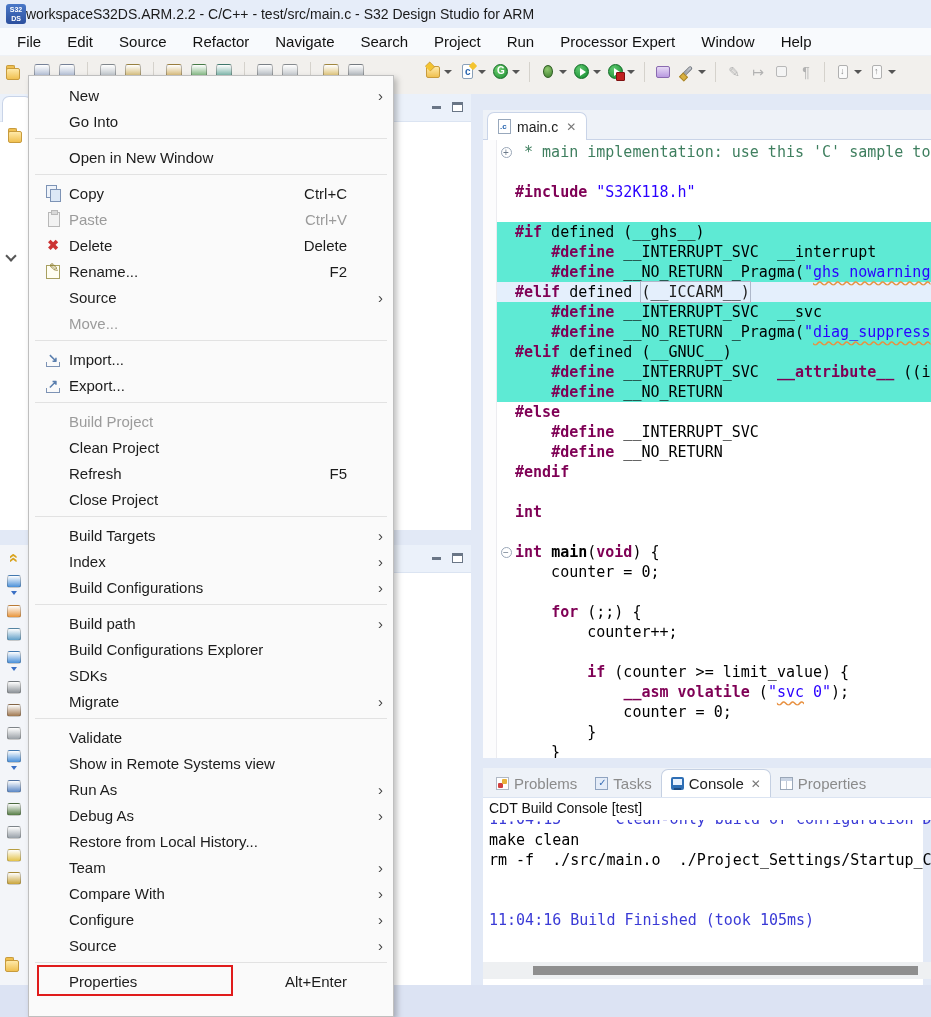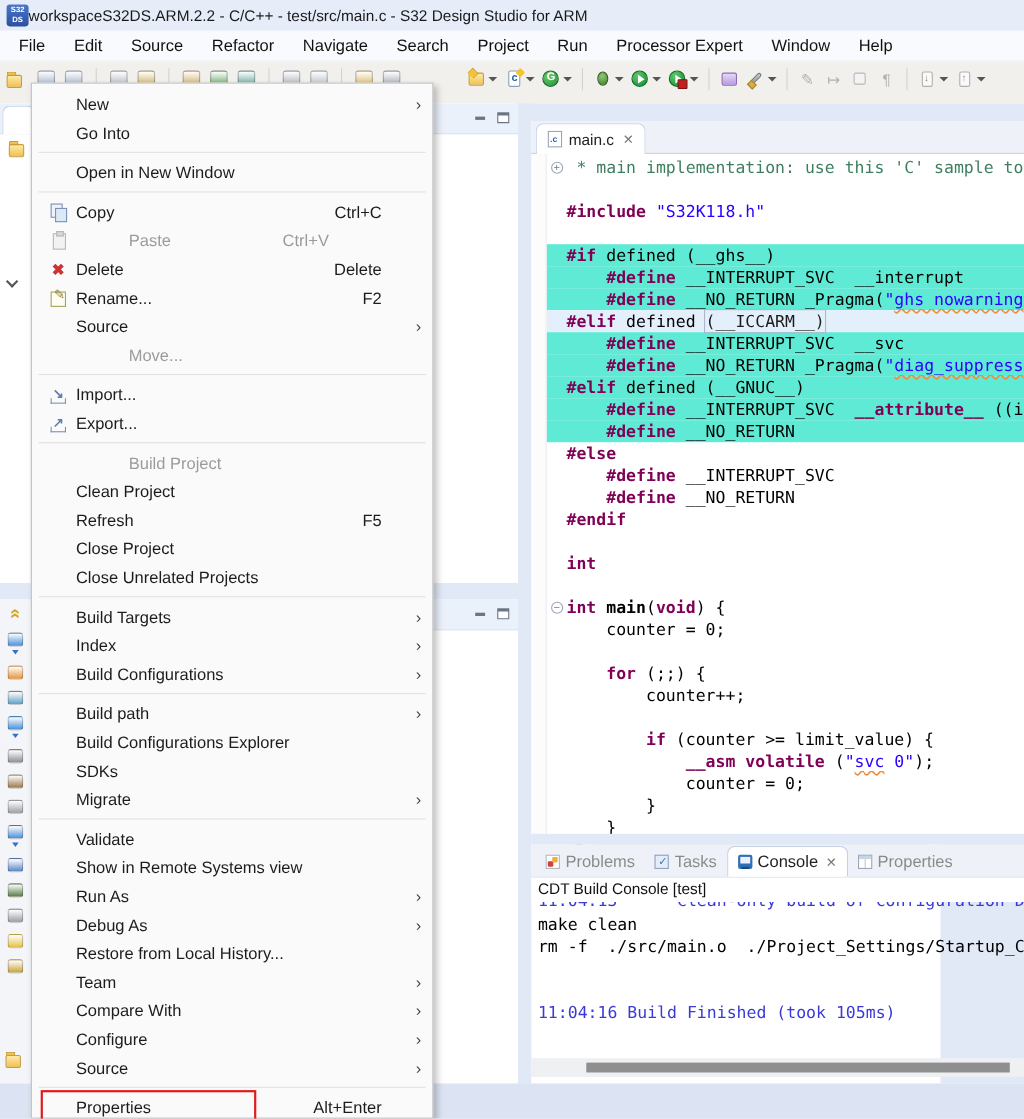--- a/index.html
+++ b/index.html
@@ -111,21 +111,21 @@
   .cc{color:#3f7f5f;}
   .cb{color:#000;font-weight:bold;}
   .cbx{outline:1px solid #aeb8ca;}
   .ehbar{position:absolute;left:0;top:650px;width:448px;height:14px;background:#f0f1f3;
          border-top:1px solid #e0e2e6;}
   .sb-arrow{position:absolute;left:40px;top:3px;width:0;height:0;border-top:4px solid transparent;
             border-bottom:4px solid transparent;border-right:6px solid #888;}
   .ethumb{position:absolute;left:58px;top:2px;width:300px;height:9px;background:#d4d8de;border-radius:4px;}
   
   .hsplit{position:absolute;left:483px;top:664px;width:448px;height:10px;background:#e2e9f6;}
-  .console{position:absolute;left:483px;top:674px;width:372px;height:217px;background:#fff;}
+  .console{position:absolute;left:483px;top:674px;width:440px;height:217px;background:#fff;}
   .ctabbar{position:absolute;left:0;top:0;width:448px;height:30px;background:#eef2f8;
            border-bottom:1px solid #dbe4f2;display:flex;align-items:flex-end;padding-left:4px;}
   .ctab{display:inline-flex;align-items:center;gap:5px;height:28px;padding:0 9px;
         font-size:15px;color:#8b8b8b;}
   .ctab.active{background:#fff;border:1px solid #c5d0e2;border-bottom:none;
                border-radius:7px 7px 0 0;color:#222;}
   .it{position:relative;width:13px;height:13px;display:inline-block;}
   .it-problems{background:#fff;border:1px solid #b0b8c4;}
   .it-problems::before{content:"";position:absolute;left:1px;bottom:1px;width:5px;height:5px;
         background:#d04040;border-radius:1px;}
@@ -149,21 +149,21 @@
   .con-clip .inner{display:block;margin-top:-11px;height:20px;line-height:20px;white-space:pre;color:#3a3ad6;}
   .chbar{position:absolute;left:0;top:194px;width:448px;height:17px;background:#eef0f2;}
   .cthumb{position:absolute;left:50px;top:4px;width:385px;height:9px;background:#8f8f8f;}
   
   .statusbar{position:absolute;left:0;top:985px;width:931px;height:32px;background:#dce3f3;}
   
   .ctxmenu{position:absolute;left:28px;top:75px;width:366px;height:942px;background:#fafafa;
            border:1px solid #bfbfbf;box-shadow:3px 3px 6px rgba(0,0,0,.25);z-index:50;
            padding-top:6px;font-size:15px;}
   .mrow{position:relative;height:26px;display:flex;align-items:center;padding:0 10px 0 8px;color:#1c1c1c;}
-  .mrow.dis{color:#9b9b9b;gap:48px;}
+  .mrow.dis{color:#9b9b9b;}
   .mico{width:32px;flex-shrink:0;display:flex;align-items:center;justify-content:center;}
   .mlabel{flex:1;}
   .maccel{margin-right:22px;color:inherit;}
   .msub{width:14px;text-align:right;color:#444;font-size:15px;}
   .msep{height:1px;background:#e2e2e2;margin:4px 6px 5px 6px;}
   .redbox{position:absolute;left:8px;top:-3px;width:196px;height:31px;border:2px solid #e01b1b;
           pointer-events:none;}
   
   .ic{position:relative;width:16px;height:16px;display:inline-block;}
   .ic-copy::before{content:"";position:absolute;left:1px;top:0;width:9px;height:11px;background:#eef3fa;
@@ -548,25 +548,20 @@
         <span class="mico"></span>
         <span class="mlabel">Refresh</span>
         <span class="maccel">F5</span>
         <span class="msub"></span>
       </div>
       <div class="mrow">
         <span class="mico"></span>
         <span class="mlabel">Close Project</span>
         <span class="msub"></span>
       </div>
-      <div class="mrow">
-        <span class="mico"></span>
-        <span class="mlabel">Close Unrelated Projects</span>
-        <span class="msub"></span>
-      </div>
       <div class="msep"></div>
       <div class="mrow">
         <span class="mico"></span>
         <span class="mlabel">Build Targets</span>
         <span class="msub">›</span>
       </div>
       <div class="mrow">
         <span class="mico"></span>
         <span class="mlabel">Index</span>
         <span class="msub">›</span>

